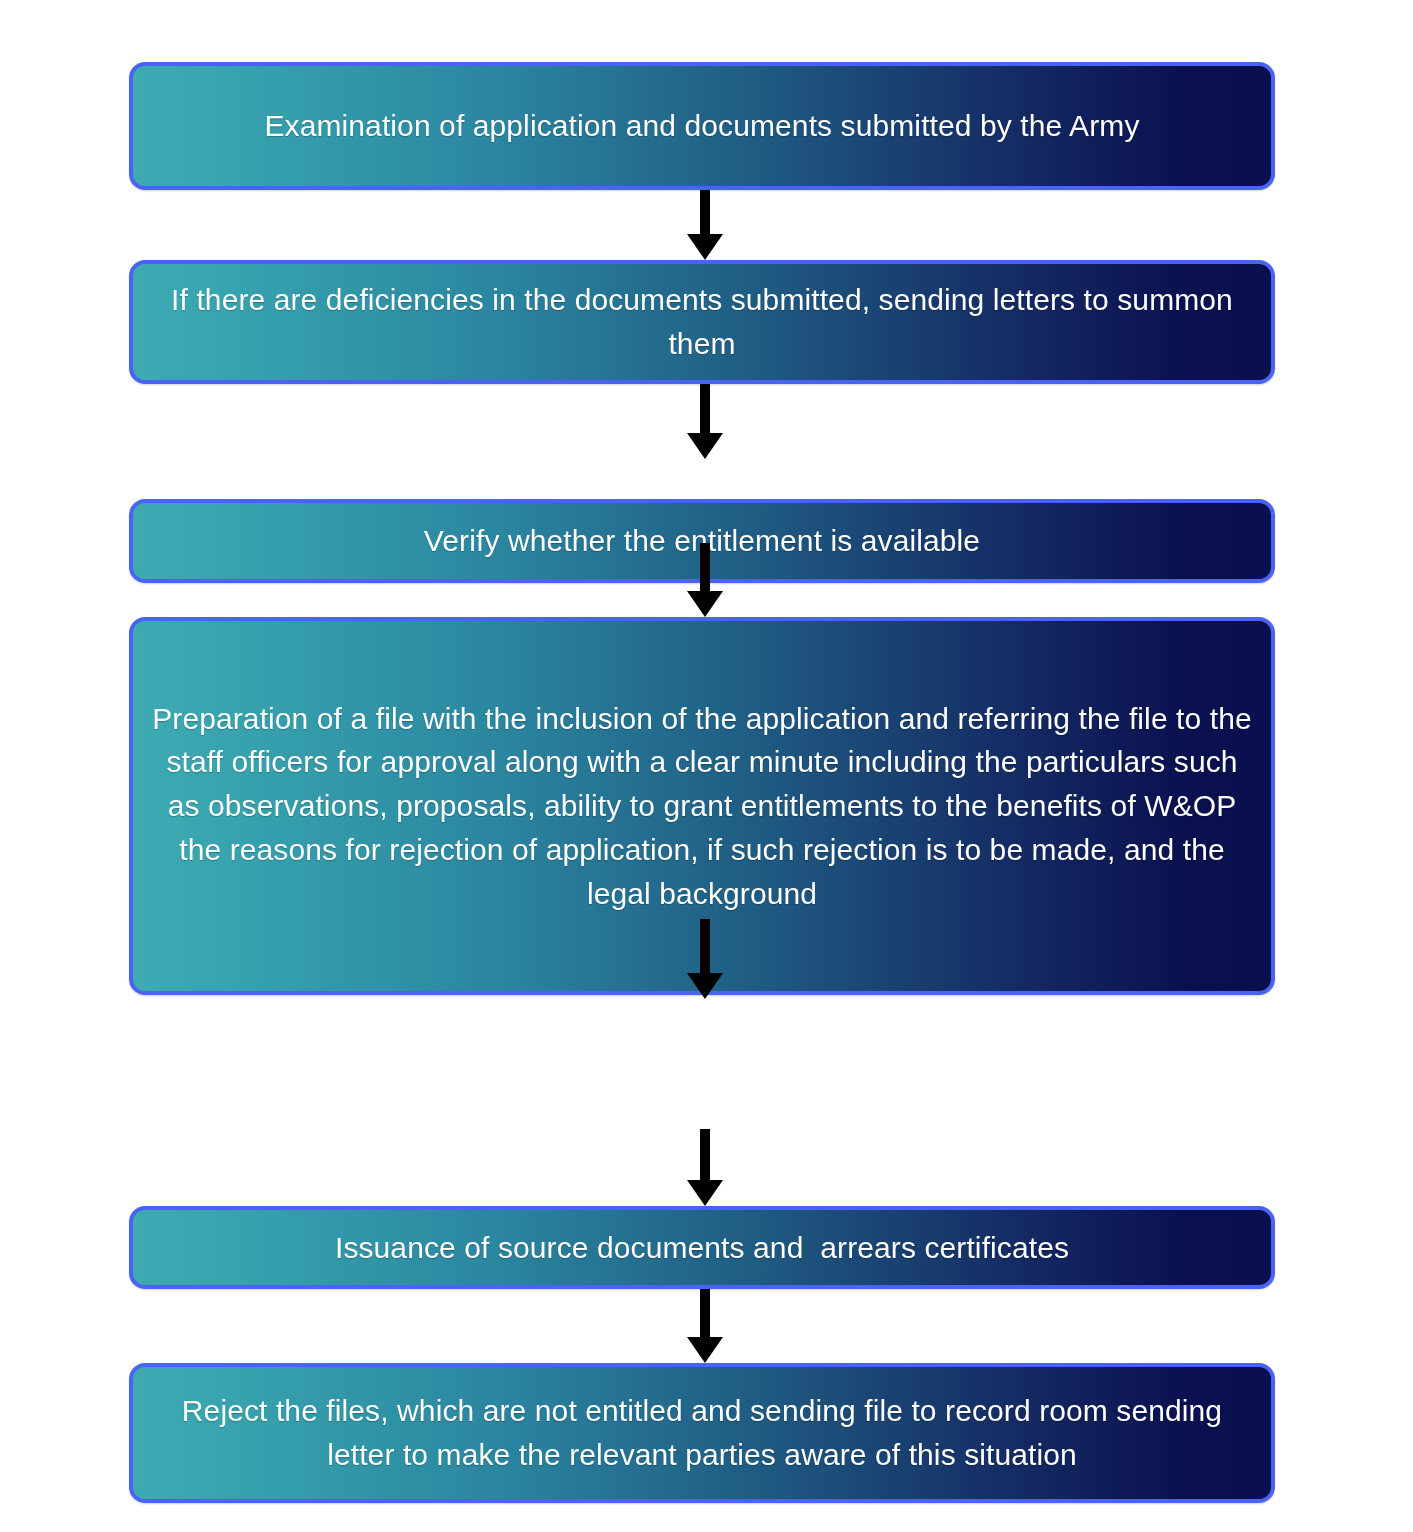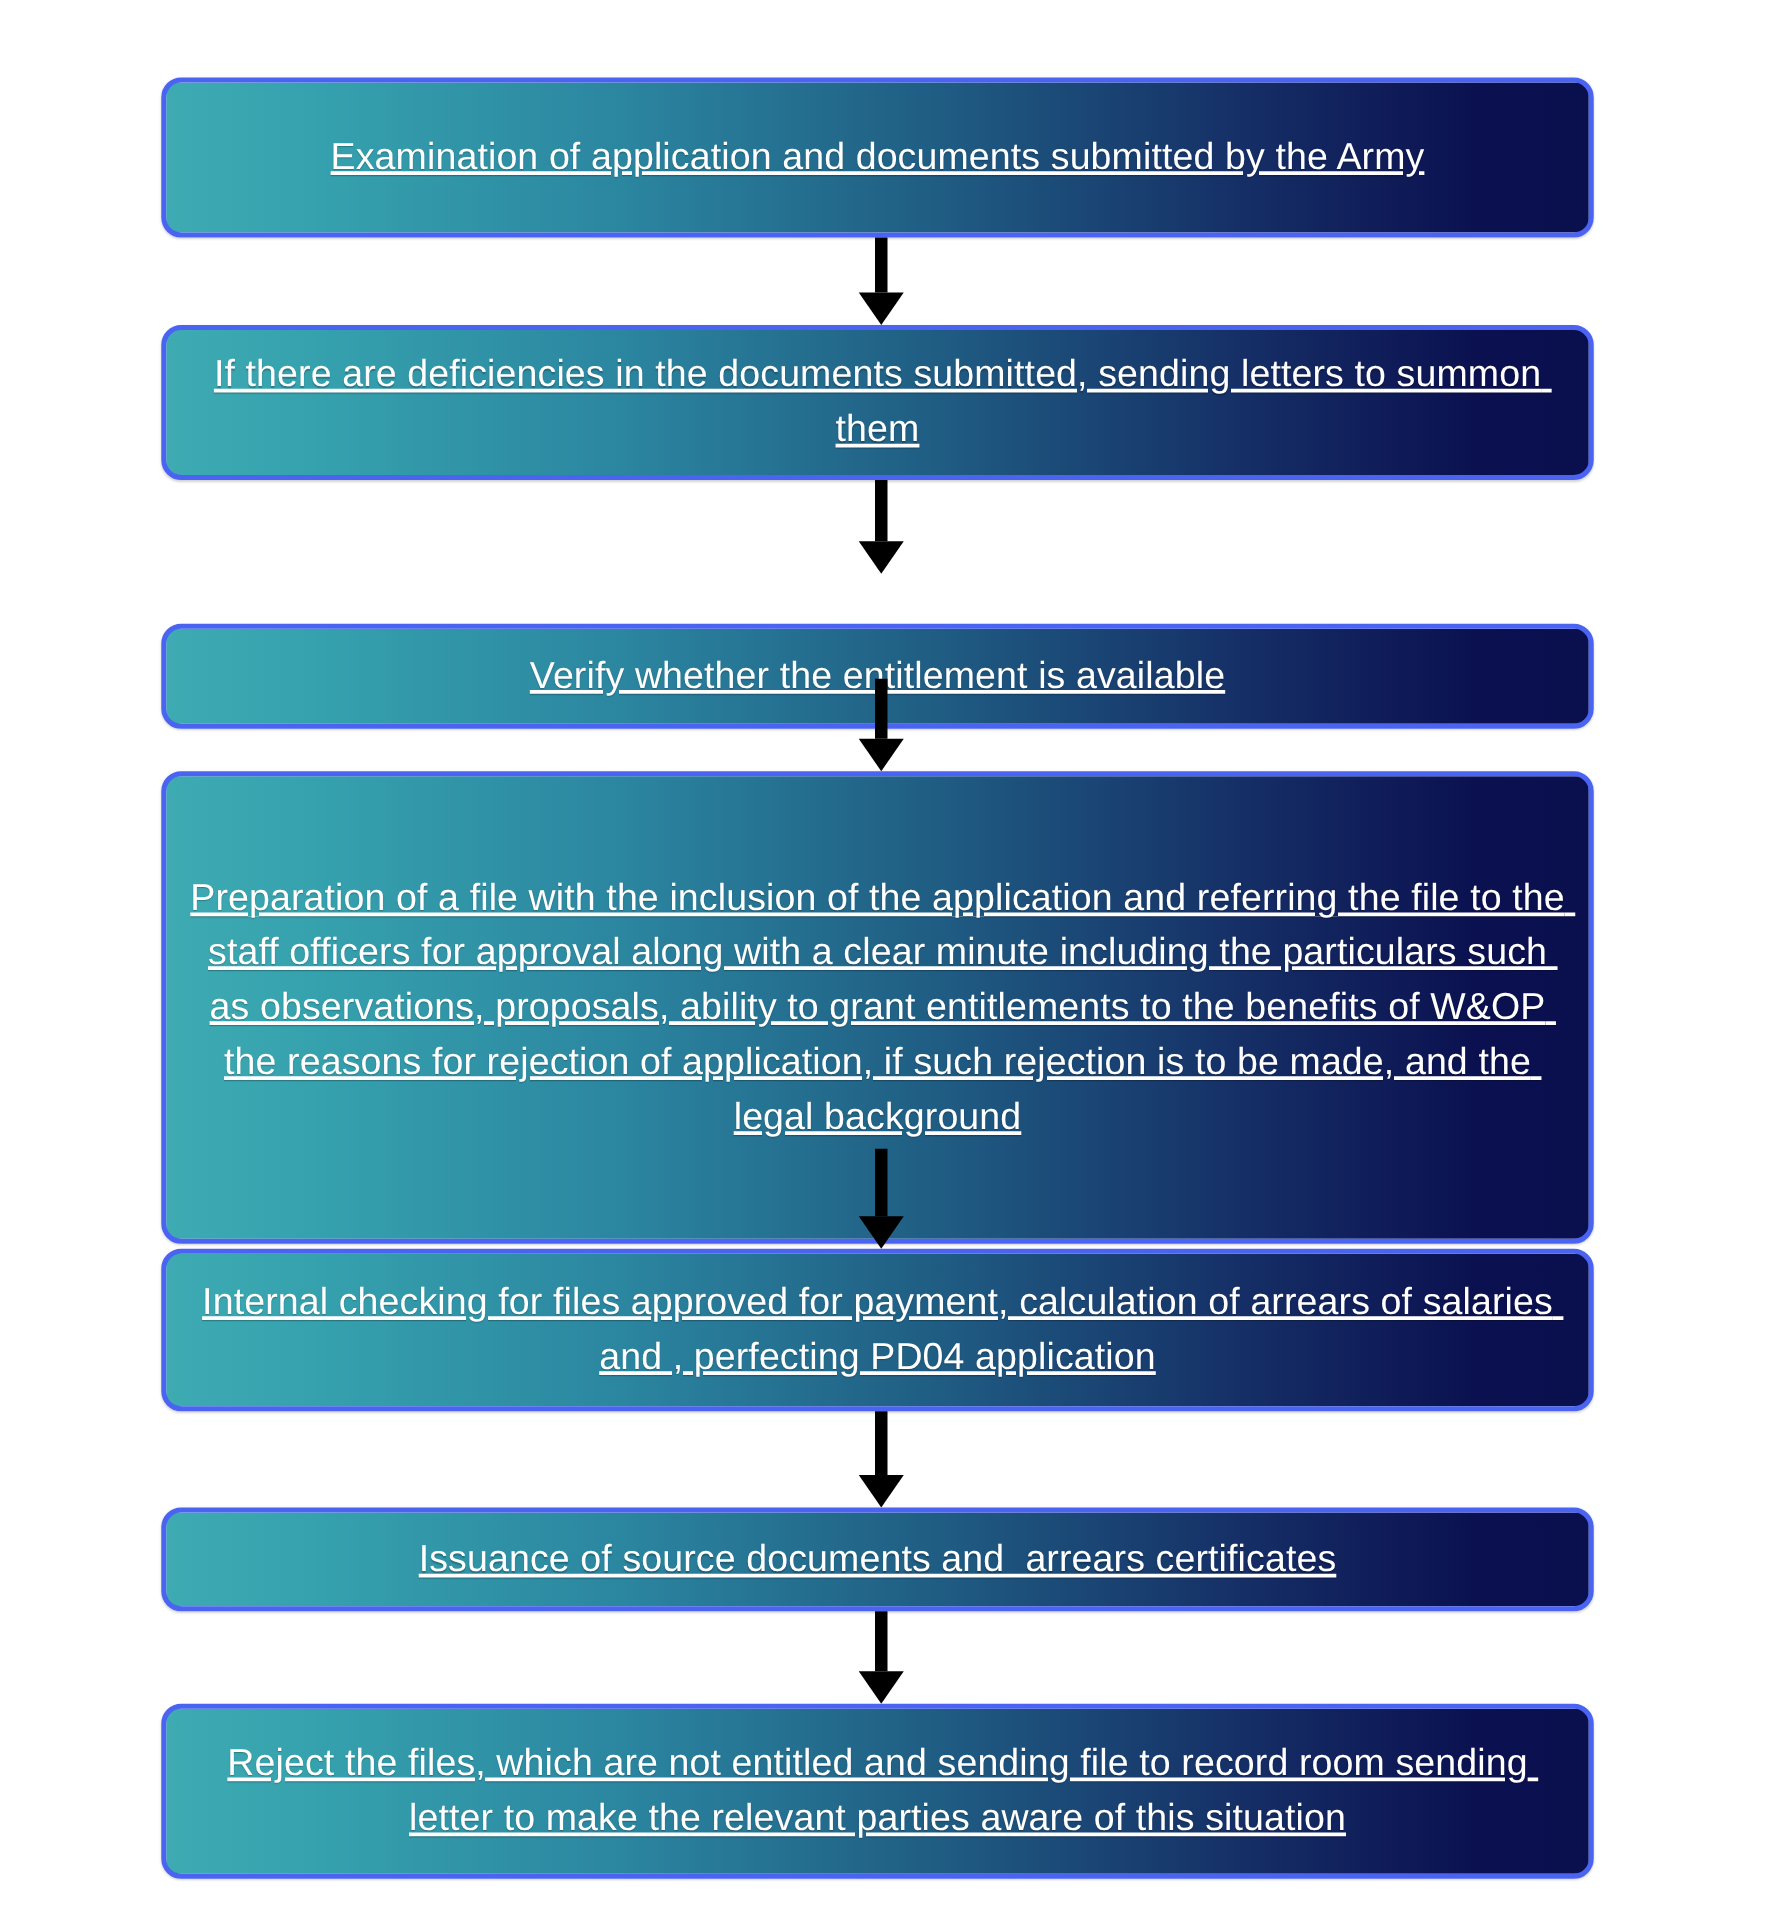--- a/index.html
+++ b/index.html
@@ -35,21 +35,20 @@
         #142a63 78%,
         #0b1150 92%,
         #0a0f4e 100%);
     color: #ffffff;
     display: flex;
     align-items: center;
     justify-content: center;
     text-align: center;
     padding: 4px 18px;
     box-shadow: 0 1px 2px rgba(0,0,0,0.18);
-    text-decoration: underline;
   }
   .flow-node .node-text {
     display: block;
     width: 100%;
     font-size: 30px;
     line-height: 1.46;
     letter-spacing: 0.1px;
     font-weight: 400;
     white-space: pre-wrap;
     text-shadow: 0 1px 1px rgba(0,0,0,0.25);
@@ -133,23 +132,20 @@
 
   <div class="flow-node" id="node-3">
     <span class="node-text">Preparation of a file with the inclusion of the application and referring the file to the staff officers for approval along with a clear minute including the particulars such as observations, proposals, ability to grant entitlements to the benefits of W&amp;OP the reasons for rejection of application, if such rejection is to be made, and the legal background</span>
   </div>
 
   <div class="flow-arrow" id="arrow-3">
     <div class="arrow-stem"></div>
     <div class="arrow-head"></div>
   </div>
 
-  <div class="flow-node" id="node-4">
-    <span class="node-text">Internal checking for files approved for payment, calculation of arrears of salaries and , perfecting PD04 application</span>
-  </div>
 
   <div class="flow-arrow" id="arrow-4">
     <div class="arrow-stem"></div>
     <div class="arrow-head"></div>
   </div>
 
   <div class="flow-node" id="node-5">
     <span class="node-text">Issuance of source documents and  arrears certificates</span>
   </div>
 

